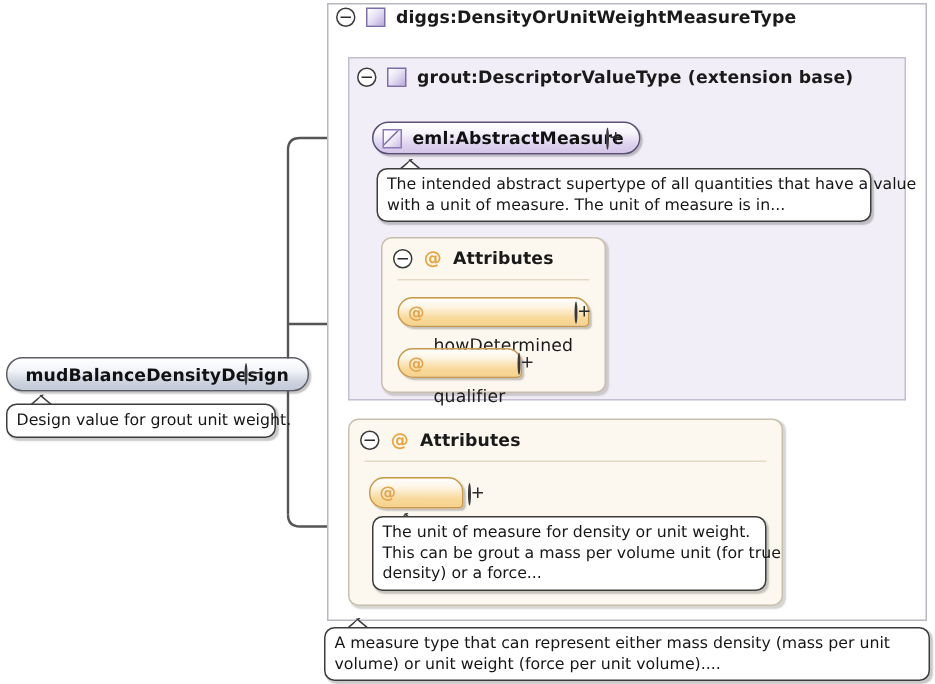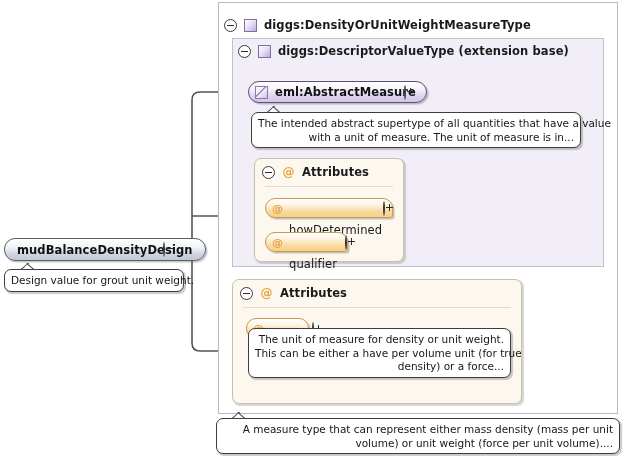--- a/index.html
+++ b/index.html
@@ -197,21 +197,20 @@
     position: absolute;
     background: #ffffff;
     border: 1px solid #3c3c3c;
     border-radius: 7px;
     box-sizing: border-box;
     padding: 4px 6px 3px 6px;
     font-size: 10.5px;
     line-height: 13.5px;
     color: #161616;
     box-shadow: 1.5px 1.5px 1px rgba(90,90,90,0.33);
-    text-align: right;
   }
   .note .line { white-space: nowrap; }
   
   .note-notch {
     position: absolute;
     width: 15px; height: 8px;
     overflow: hidden;
   }
   .note-notch::before {
     content: "";
@@ -261,32 +260,32 @@
 
     <path d="M 192 100 Q 192 92 200 92 L 248 92" stroke="#555555" stroke-width="1.6" fill="none"></path>
 
     <path d="M 192 216 L 254 216" stroke="#555555" stroke-width="1.6" fill="none"></path>
 
     <path d="M 192 343 Q 192 351 200 351 L 246 351" stroke="#555555" stroke-width="1.6" fill="none"></path>
   </svg>
 
   <div class="outer-box"></div>
 
-  <div class="sect-header" style="left:224px; top:18px;">
+  <div class="sect-header" style="left:224px; top:4px;">
     <span class="toggle"></span>
     <span class="ct-icon"></span>
     <span class="label">diggs:DensityOrUnitWeightMeasureType</span>
   </div>
 
   <div class="inner-box"></div>
 
   <div class="sect-header" style="left:238px; top:44px;">
     <span class="toggle"></span>
     <span class="ct-icon"></span>
-    <span class="label">diggs:DescriptorValueType (extension base)</span>
+    <span class="label">grout:DescriptorValueType (extension base)</span>
   </div>
 
   <div class="pill elem" style="left:4px; top:238px; height:23px;">
     <span class="pill-text">mudBalanceDensityDesign</span>
   </div>
   <div class="pill-plus" style="left:163px; top:243px;">
     <span class="toggle"></span>
   </div>
 
   <div class="note-notch" style="left:20px; top:263px;">
@@ -350,23 +349,23 @@
     <span class="at-icon">@</span>
     <span class="pill-text">uom</span>
   </div>
   <div class="pill-plus" style="left:312px; top:323px;">
     <span class="toggle plus"></span>
   </div>
 
   <div class="note-notch" style="left:263px; top:342px;">
       <span class="fill"></span>
     </div>
-  <div class="note" style="left:248px; top:328px; width:263px;">
+  <div class="note" style="left:248px; top:344px; width:263px;">
     <div class="line">The unit of measure for density or unit weight.</div>
-    <div class="line">This can be either a have per volume unit (for true</div>
+    <div class="line">This can be grout a mass per volume unit (for true</div>
     <div class="line">density) or a force...</div>
   </div>
 
   <div class="note-notch" style="left:231px; top:412px;">
       <span class="fill"></span>
     </div>
   <div class="note" style="left:216px; top:418px; width:404px;">
     <div class="line">A measure type that can represent either mass density (mass per unit</div>
     <div class="line">volume) or unit weight (force per unit volume)....</div>
   </div>

